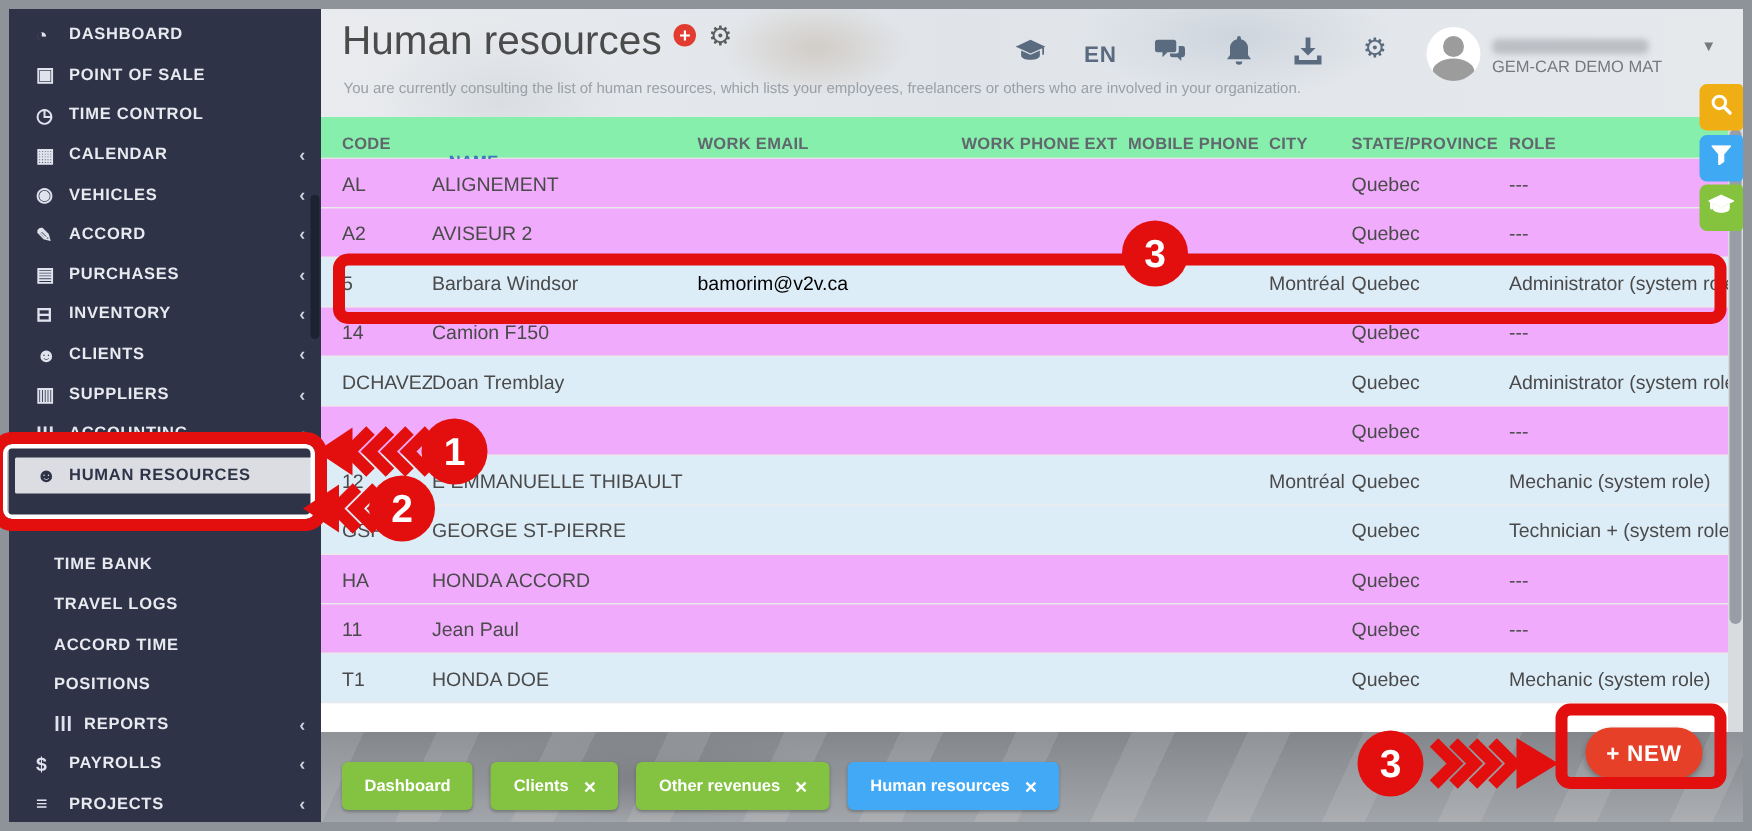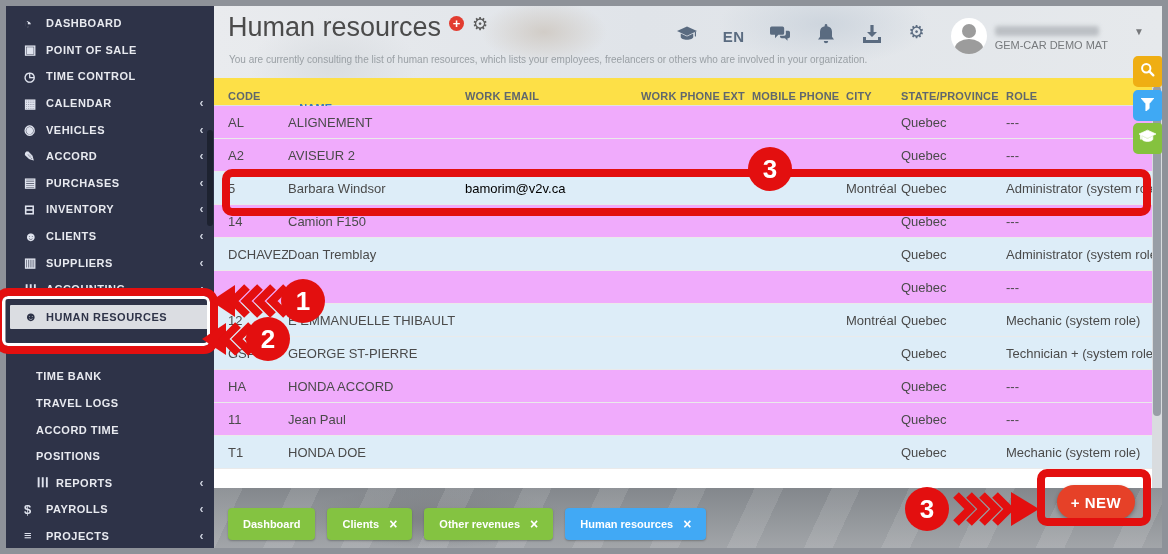--- a/index.html
+++ b/index.html
@@ -43,21 +43,21 @@
   .avatar{width:36px;height:36px;border-radius:50%;background:#fff;position:relative;overflow:hidden;flex:none;}
   .avatar .head{position:absolute;left:11px;top:6px;width:14px;height:14px;border-radius:50%;background:#9c9c9c;}
   .avatar .body{position:absolute;left:4px;top:21px;width:28px;height:18px;border-radius:50% 50% 0 0;background:#9c9c9c;}
   .user-meta{display:flex;flex-direction:column;gap:3px;padding-top:4px;justify-content:flex-end;}
   .redacted{width:104px;height:10px;background:#b4b8bd;border-radius:3px;filter:blur(2px);opacity:.85;}
   .account{font-size:11px;color:#76797c;white-space:nowrap;}
   .caret{font-size:10px;color:#77797c;margin-top:8px;}
 
   
   .grid{display:grid;grid-template-columns:60px 177px 176px 82px 29px 94px 55px 105px 1fr;align-items:center;}
-  .thead{position:absolute;left:0;top:72px;width:938px;height:28px;background:#fde047;border-bottom:1px solid #e2e2e2;
+  .thead{position:absolute;left:0;top:72px;width:938px;height:28px;background:#86efac;border-bottom:1px solid #e2e2e2;
          font-size:11px;font-weight:bold;color:#60676d;padding-left:14px;box-sizing:border-box;letter-spacing:.2px;}
   .thead .hc{cursor:pointer;white-space:nowrap;}
   .thead .sorted{color:#3b79b8;margin-top:24px;}
   .sort-ic{font-size:8px;margin-right:3px;}
   .tbody{position:absolute;left:0;top:100px;width:938px;}
   .trow{height:33px;border-bottom:1px solid #eaeaea;font-size:13px;color:#4a4a4a;padding-left:14px;
         box-sizing:border-box;width:938px;cursor:pointer;background:#f0abfc;}
   .trow.blue{background:#ddedf8;}
   .c{white-space:nowrap;overflow:hidden;}
   .email a{color:#000000;text-decoration:none;}

